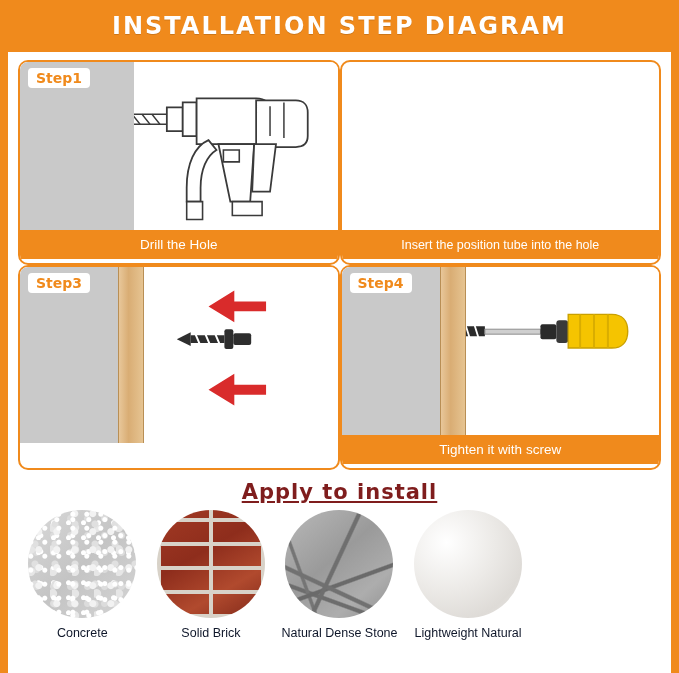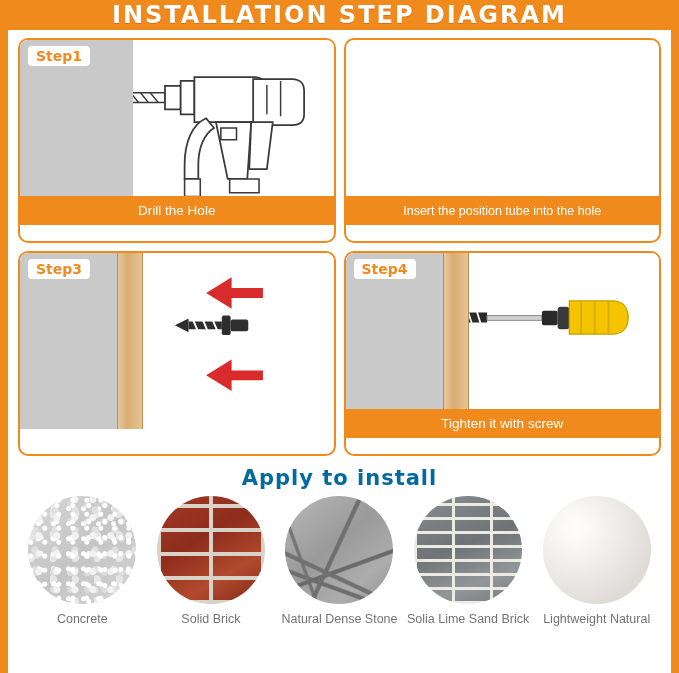--- a/index.html
+++ b/index.html
@@ -12,37 +12,37 @@
   }
   .page {
     position: relative;
     width: 679px; height: 673px;
     background: #ffffff;
     border-left: 8px solid #f08a1c;
     border-right: 8px solid #f08a1c;
   }
   
   .header {
-    height: 30px;
+    height: 52px;
     background: #f08a1c;
     color: #ffffff;
     display: flex;
     align-items: center;
     justify-content: center;
     letter-spacing: 2px;
     font-size: 24px;
     font-weight: bold;
     font-family: "DejaVu Sans", sans-serif;
     text-shadow: 0 1px 0 rgba(0,0,0,.15);
   }
   
   .steps {
     display: grid;
     grid-template-columns: 1fr 1fr;
-    gap: 8px;
+    gap: 0;
     padding: 8px 10px 4px 10px;
   }
   .card {
     position: relative;
     border: 2px solid #f08a1c;
     border-radius: 10px;
     overflow: hidden;
     height: 205px;
     background: #ffffff;
   }
@@ -66,58 +66,59 @@
     color: #f08a1c;
     font-weight: bold;
     font-size: 14px;
     padding: 2px 8px;
     border-radius: 4px;
     z-index: 6;
     font-family: "DejaVu Sans", sans-serif;
   }
   .caption {
     position: absolute;
-    left: 0; right: 0; bottom: 16px;
+    left: 0; right: 0; bottom: 4px;
     height: 29px;
     background: #f08a1c;
     color: #ffffff;
     font-size: 13.5px;
     display: flex;
     align-items: center;
     justify-content: center;
     text-align: center;
     padding: 0 4px;
   }
   .caption.small { font-size: 12.5px; }
   
   .apply-title {
     text-align: center;
-    color: #0369a1;
+    color: #7f1d1d;
     font-size: 21px;
     font-weight: bold;
     letter-spacing: 1px;
     margin: 6px 0 2px 0;
     font-family: "DejaVu Sans", sans-serif;
+    text-decoration: underline;
   }
   .materials {
     display: grid;
     grid-template-columns: repeat(5, 1fr);
     gap: 4px;
     padding: 4px 12px 8px 12px;
   }
   .material { text-align: center; }
   .swatch {
     width: 108px; height: 108px;
     border-radius: 50%;
     margin: 0 auto 8px auto;
     overflow: hidden;
     position: relative;
   }
   .mat-label {
-    color: #737373;
+    color: #0f172a;
     font-size: 12.5px;
     line-height: 1.25;
   }
   
   .tex-concrete {
     background:
       radial-gradient(circle at 20% 30%, #ffffff 0 2px, transparent 3px),
       radial-gradient(circle at 60% 20%, #f2f2f2 0 3px, transparent 4px),
       radial-gradient(circle at 80% 60%, #ffffff 0 2px, transparent 3px),
       radial-gradient(circle at 35% 70%, #e0e0e0 0 3px, transparent 4px),
@@ -278,22 +279,18 @@
     </div>
     <div class="material">
       <div class="swatch tex-brick"></div>
       <div class="mat-label">Solid Brick</div>
     </div>
     <div class="material">
       <div class="swatch tex-stone"></div>
       <div class="mat-label">Natural Dense Stone</div>
     </div>
     <div class="material">
-      <div class="swatch tex-graybrick"></div>
-      <div class="mat-label">Solia Lime Sand Brick</div>
-    </div>
-    <div class="material">
       <div class="swatch tex-light"></div>
       <div class="mat-label">Lightweight Natural</div>
     </div>
   </div>
 
 </div>
 
 </body></html>

